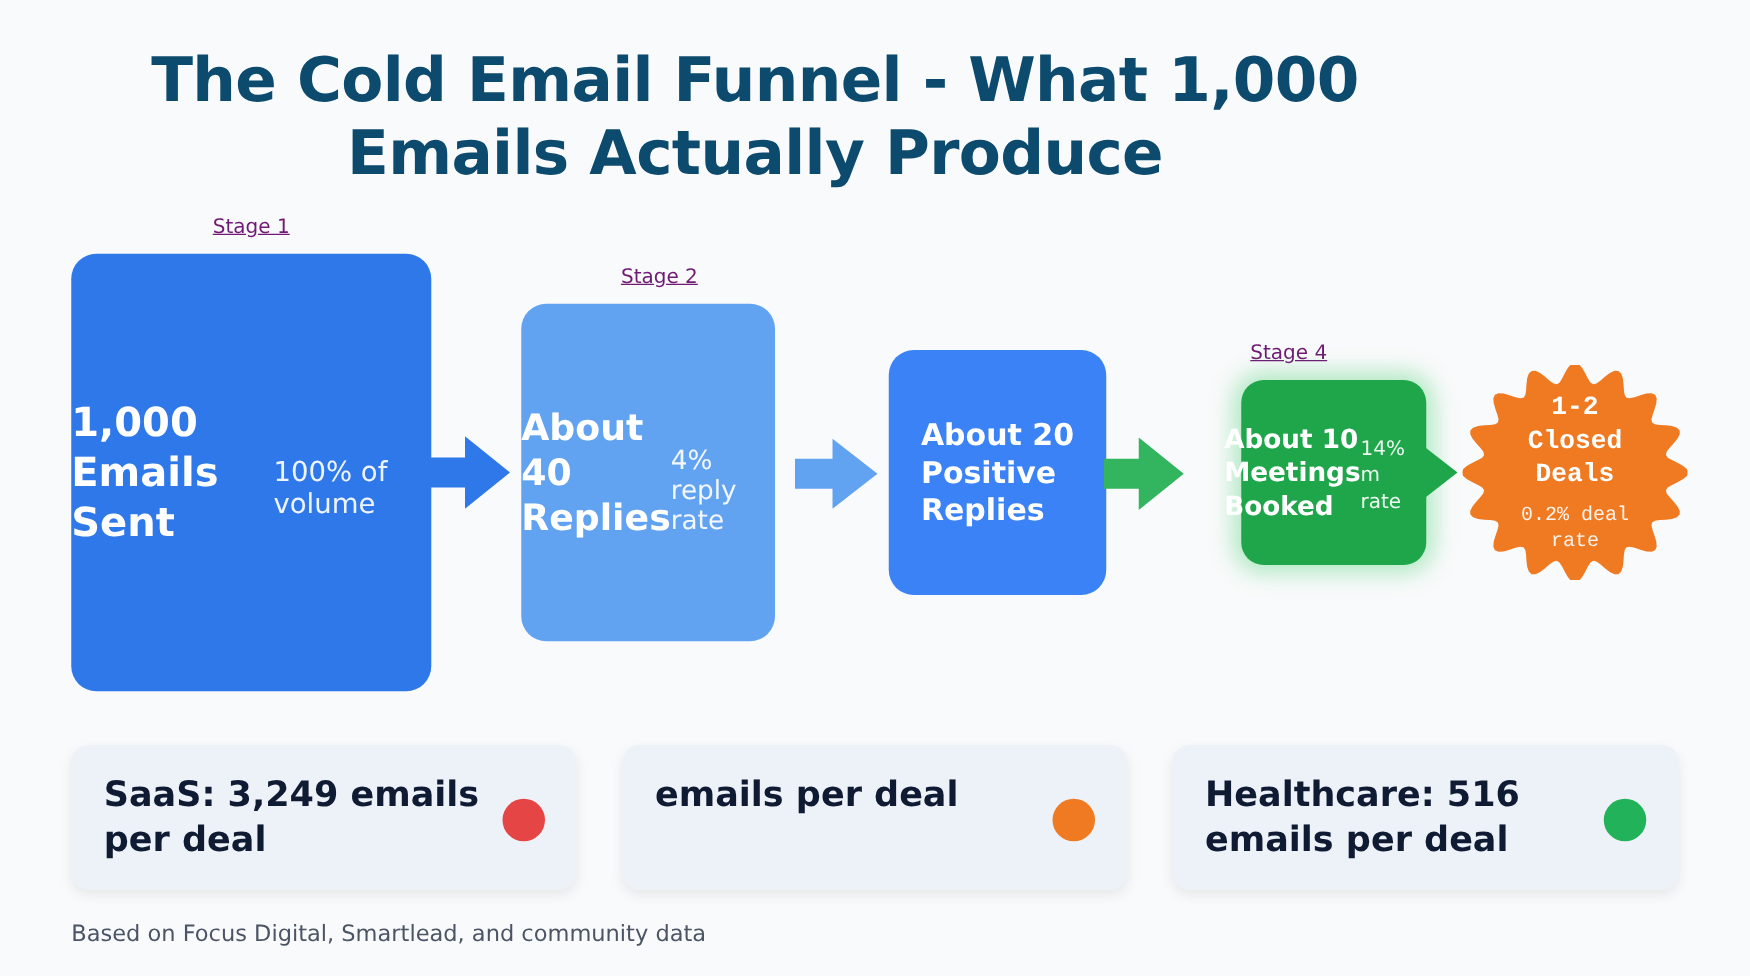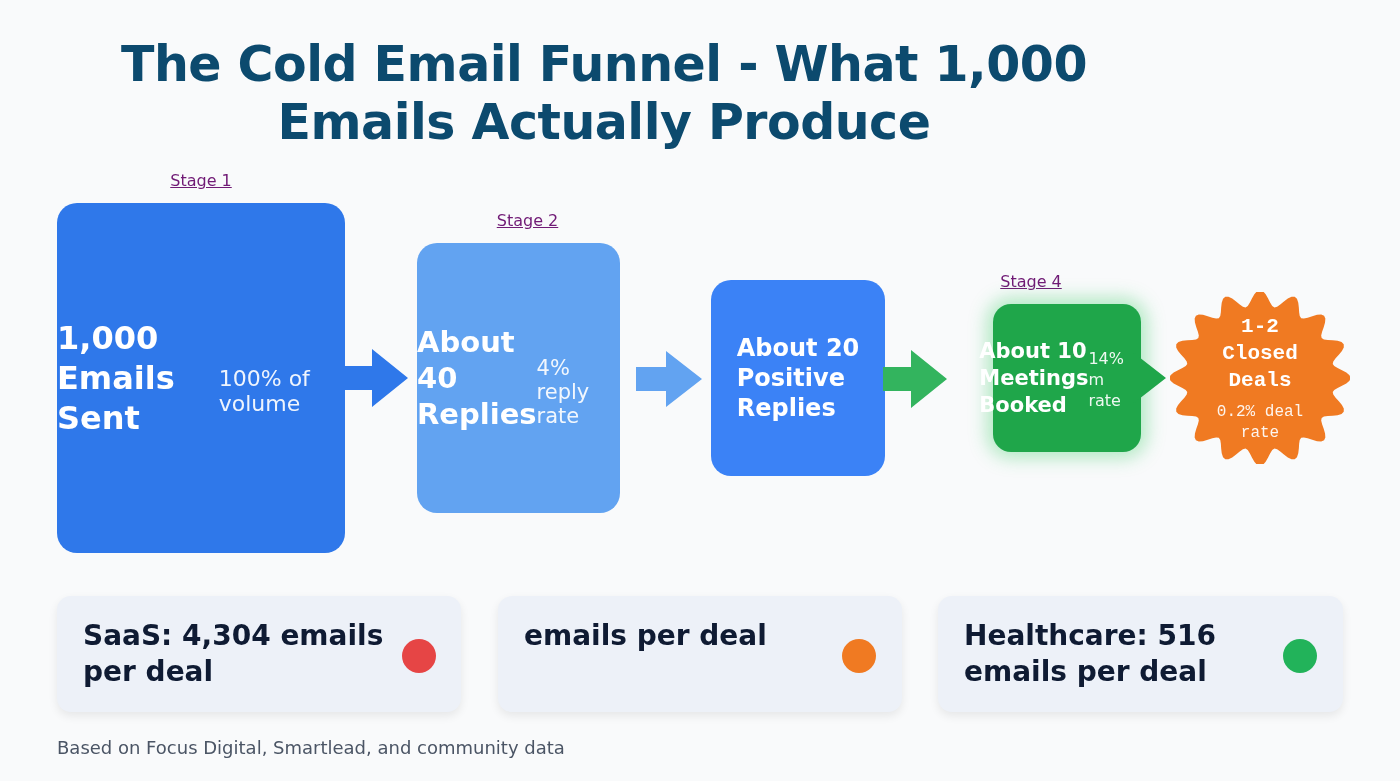--- a/index.html
+++ b/index.html
@@ -91,21 +91,21 @@
     <div>Deals</div>
   </div>
   <div style="font-size:16px; line-height:21px; opacity:0.92; margin-top:8px;">
     <div>0.2% deal</div>
     <div>rate</div>
   </div>
 </div>
 
 <div class="card" style="left:57px; width:404px;">
   <div class="txt">
-    <div>SaaS: 4,304 emails</div>
+    <div>SaaS: 3,249 emails</div>
     <div>per deal</div>
   </div>
   <div class="dot" style="left:345px; background:#e64545;"></div>
 </div>
 
 <div class="card" style="left:498px; width:404px;">
   <div class="txt">
     <div>emails per deal</div>
   </div>
   <div class="dot" style="left:344px; background:#f07a22;"></div>

